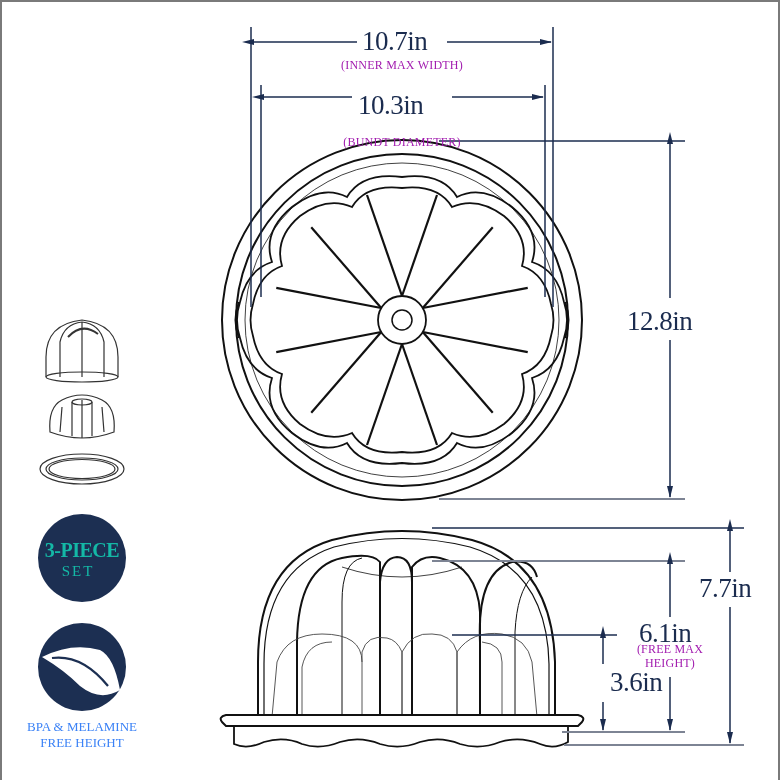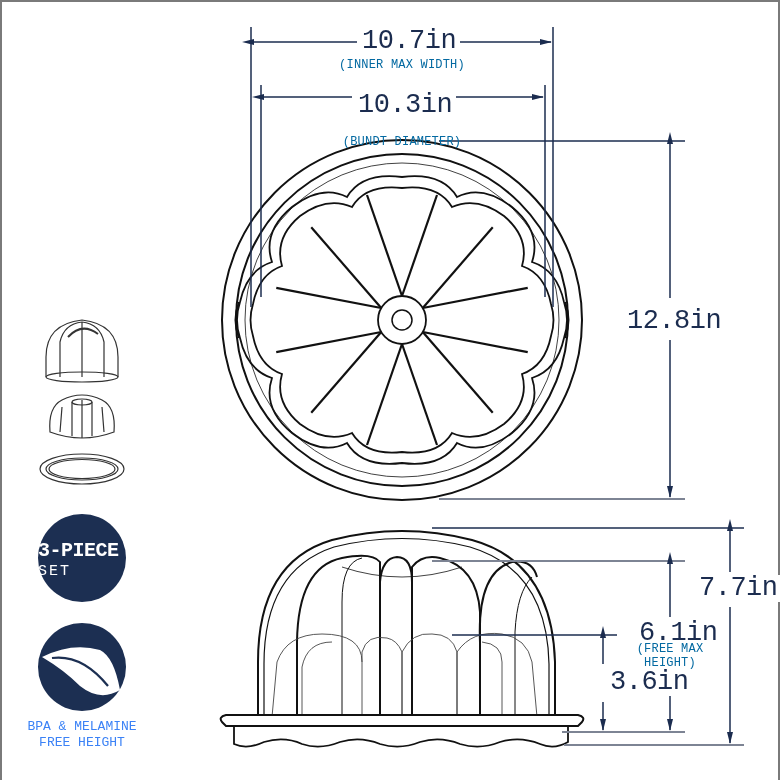--- a/index.html
+++ b/index.html
@@ -1,29 +1,29 @@
 <!DOCTYPE html>
 <html><head>
 <meta charset="utf-8">
 <style>
   html, body { margin: 0; padding: 0; background: #ffffff; }
   body { width: 780px; height: 780px; overflow: hidden; }
   .frame {
     position: relative; width: 780px; height: 780px; box-sizing: border-box;
     border: 2px solid #7a7a7a; border-bottom: 0; background: #fff;
-    font-family: Liberation Mono, monospace;
+    font-family: Liberation Serif, serif;
   }
   svg.drawing { position: absolute; left: 0; top: 0; }
   .lbl { position: absolute; color: #1b2c4f; white-space: nowrap; }
   .big { font-size: 27px; letter-spacing: -0.5px; line-height: 1; }
-  .sub { font-size: 12px; color: #0369a1; letter-spacing: 0.2px; line-height: 1.15; text-align: center; }
+  .sub { font-size: 12px; color: #a21caf; letter-spacing: 0.2px; line-height: 1.15; text-align: center; }
   .bg-w { background: #fff; padding: 0 4px; }
   .badge {
     position: absolute; width: 88px; height: 88px; border-radius: 50%;
-    background: #1c2f52; color: #ffffff; text-align: left;
+    background: #1c2f52; color: #14b8a6; text-align: center;
   }
   .badge .t1 { position: absolute; left: 0; right: 0; top: 25px; font-size: 20px; font-weight: bold; letter-spacing: -0.5px; }
   .badge .t2 { position: absolute; left: 0; right: 8px; top: 49px; font-size: 15px; letter-spacing: 2px; }
   .caption { position: absolute; color: #3b82f6; font-size: 13px; text-align: center; line-height: 1.2; }
 </style>
 </head>
 <body>
 
 <div class="frame">
 

